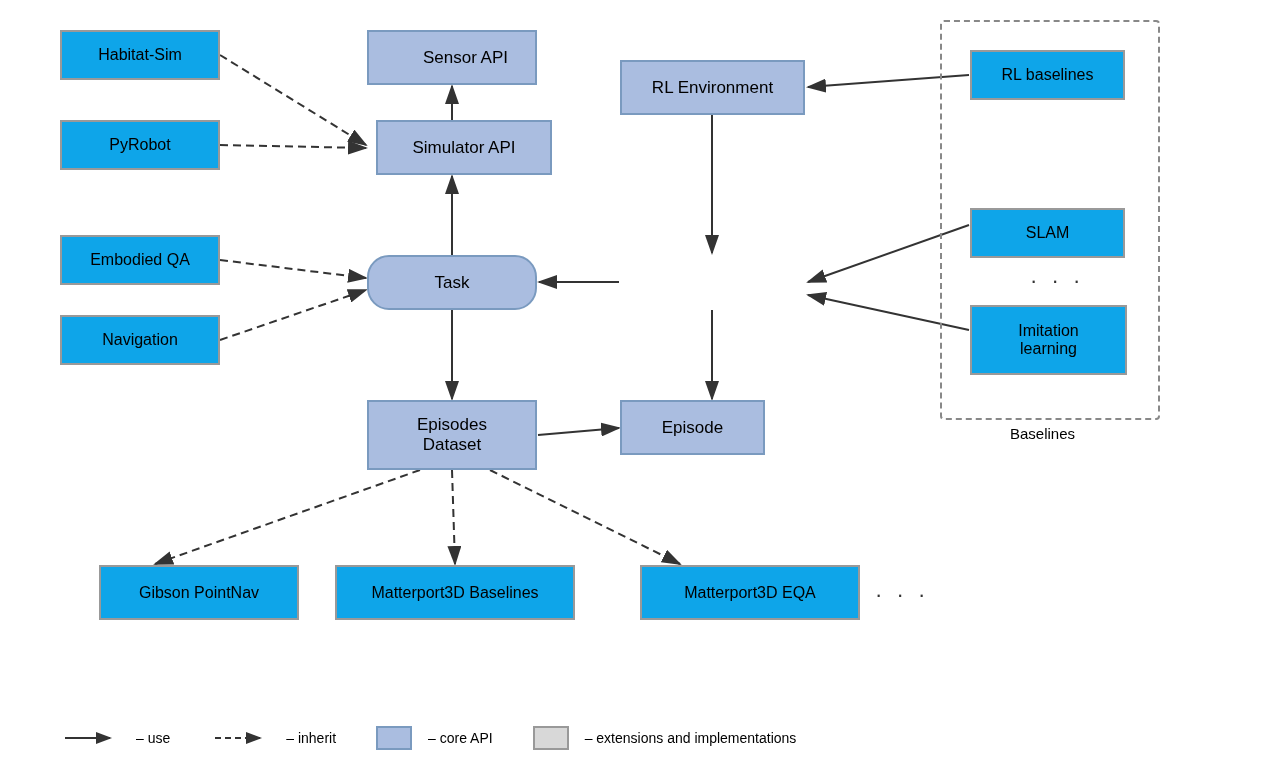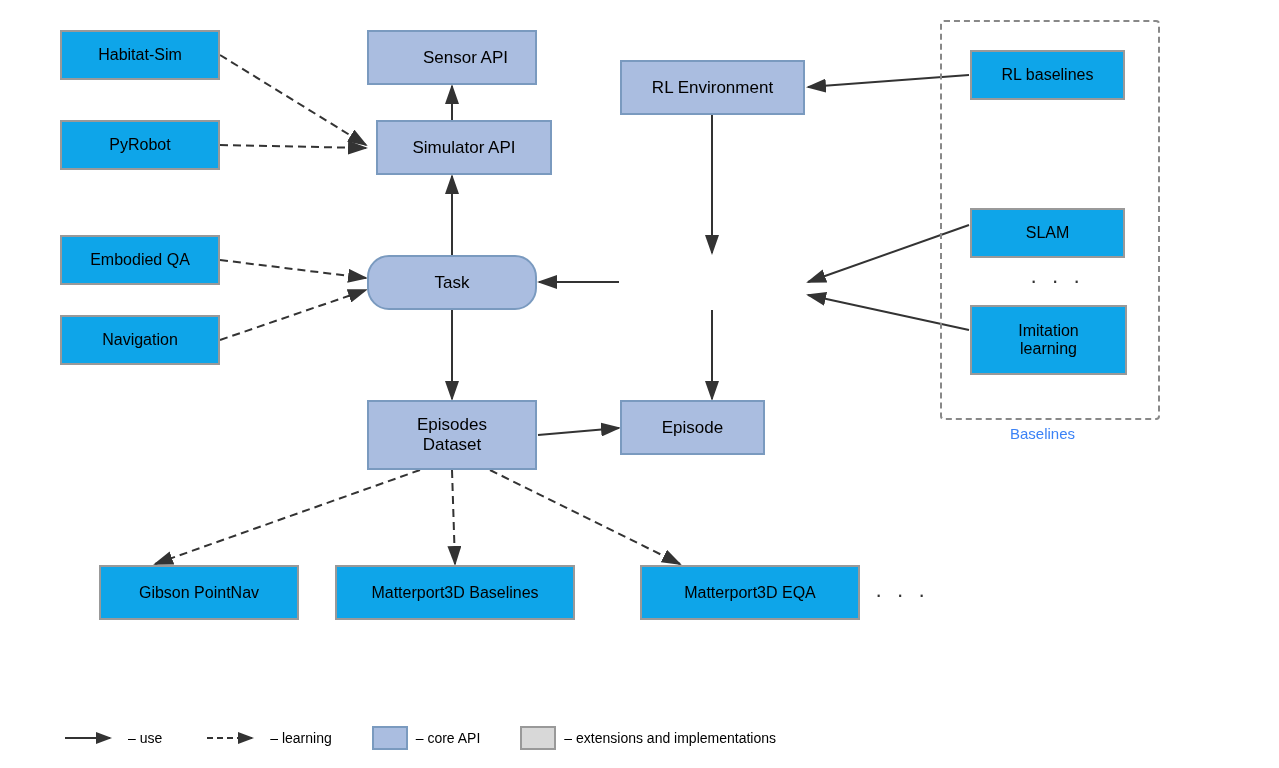--- a/index.html
+++ b/index.html
@@ -43,36 +43,36 @@
       pointer-events: none;
     }
     #baselines-box {
       position: absolute;
       border: 2px dashed #888;
       border-radius: 4px;
     }
     .baselines-label {
       position: absolute;
       font-size: 15px;
-      color: #3b82f6;
+      color: #000000;
     }
     
     #legend {
       position: absolute;
       bottom: 18px;
       left: 60px;
       display: flex;
       align-items: center;
       gap: 40px;
       font-size: 14px;
     }
     .legend-item {
       display: flex;
       align-items: center;
-      gap: 8px;
+      gap: 16px;
     }
     .legend-arrow-solid {
       width: 60px;
       height: 18px;
     }
     .legend-box-core {
       width: 36px;
       height: 24px;
       background: #aabde0;
       border: 2px solid #7a9abf;
@@ -191,21 +191,21 @@
 
   <div class="legend-item">
     <svg class="legend-arrow-solid">
       <defs>
         <marker id="la2" markerWidth="8" markerHeight="6" refX="7" refY="3" orient="auto">
           <polygon points="0 0, 8 3, 0 6" fill="#333"></polygon>
         </marker>
       </defs>
       <line x1="5" y1="9" x2="50" y2="9" stroke="#333" stroke-width="2" stroke-dasharray="6,4" marker-end="url(#la2)"></line>
     </svg>
-    <span>– learning</span>
+    <span>– inherit</span>
   </div>
 
   <div class="legend-item">
     <div class="legend-box-core"></div>
     <span>– core API</span>
   </div>
 
   <div class="legend-item">
     <div class="legend-box-ext"></div>
     <span>– extensions and implementations</span>

